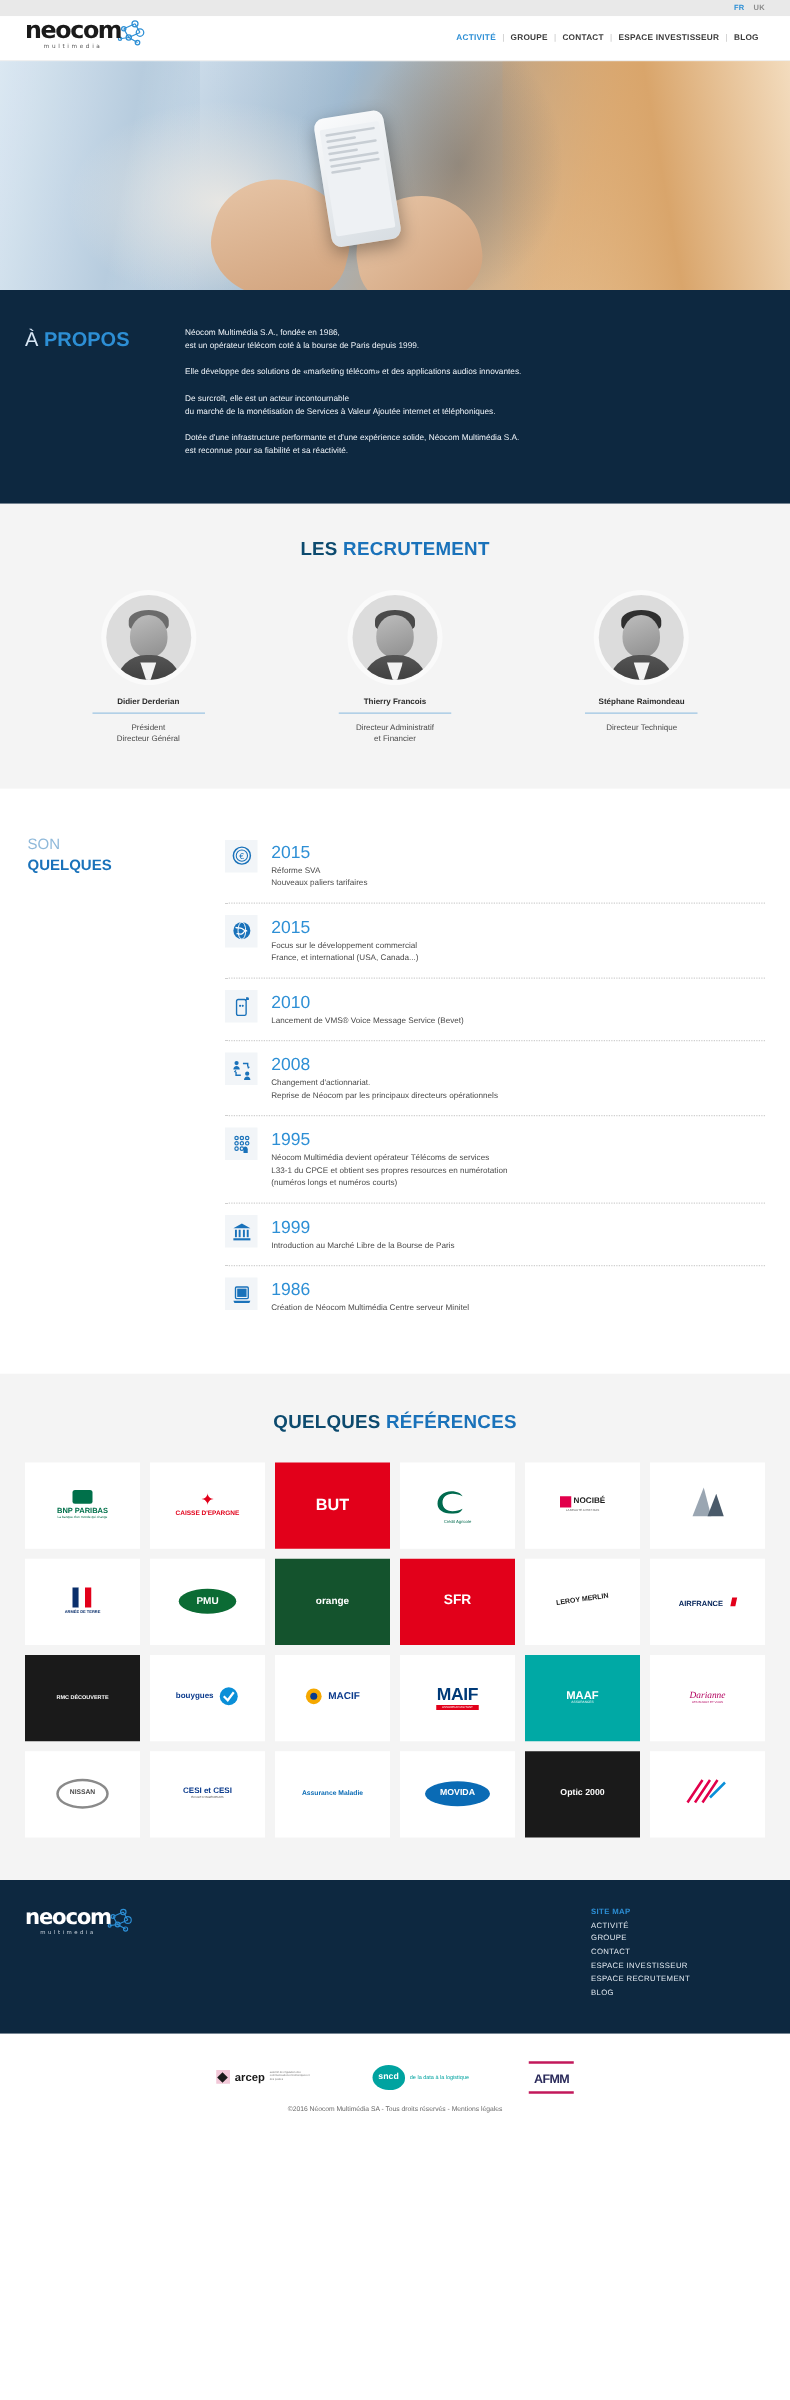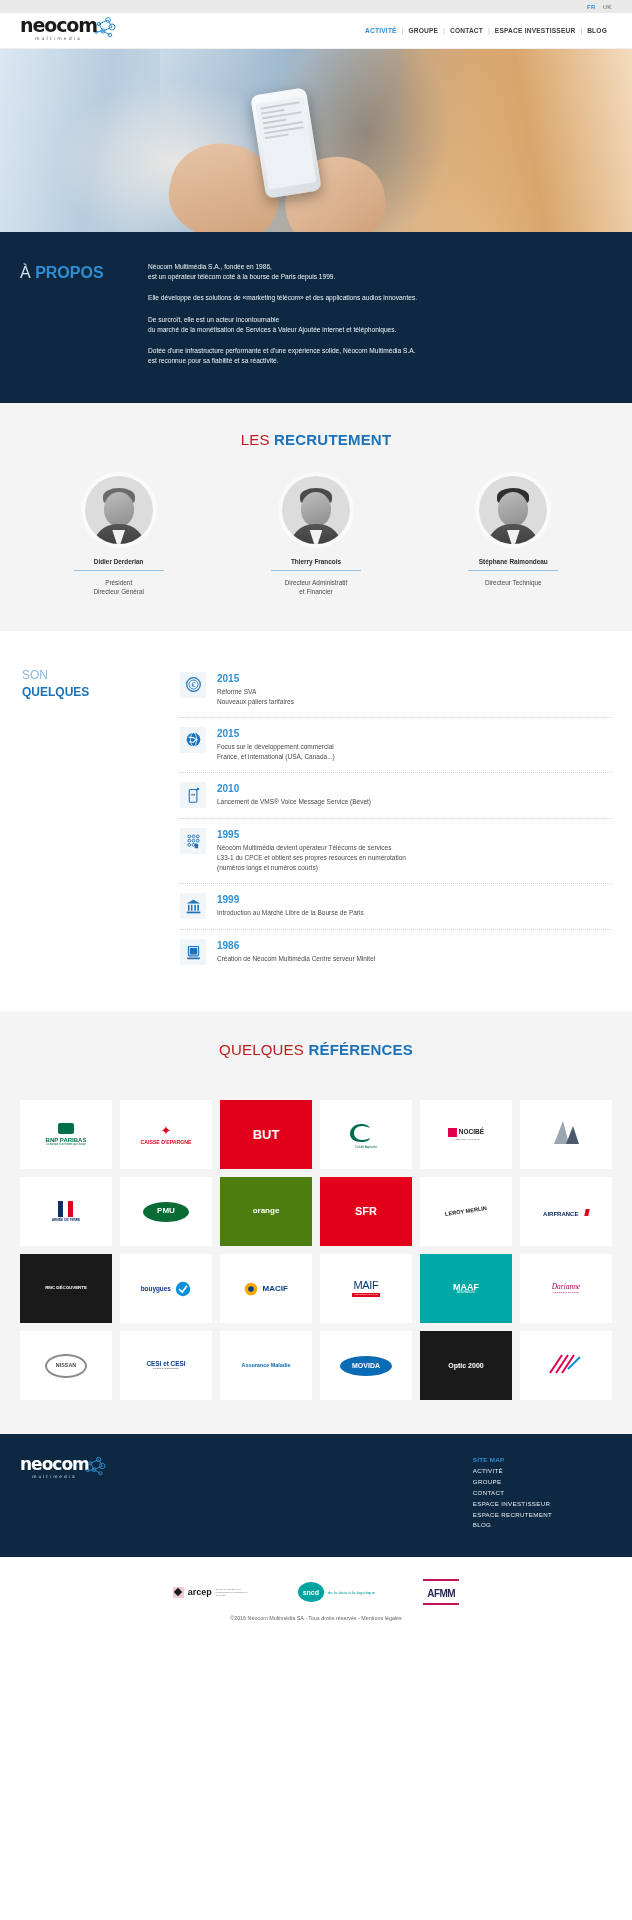--- a/index.html
+++ b/index.html
@@ -147,21 +147,21 @@
   .dirigeants {
     background: #f4f4f4;
     padding: 28px 20px 34px 20px;
     text-align: center;
   }
   .section-title {
     font-size: 15px;
     letter-spacing: .2px;
     margin-bottom: 28px;
   }
-  .section-title .light { color: #b91c1c; font-weight: 400; }
+  .section-title .light { color: #0c4a6e; font-weight: 700; }
   .section-title .bold  { color: #1a72ba; font-weight: bold; }
 
   .people { display: flex; justify-content: space-around; }
   .person { width: 165px; }
   .avatar {
     width: 68px; height: 68px;
     border-radius: 50%;
     margin: 0 auto 14px auto;
     background: #dcdcdc;
     position: relative;
@@ -229,37 +229,37 @@
   .tl-icon {
     width: 26px; height: 26px;
     flex: none;
     background: #f2f5f8;
     margin-right: 11px;
     display: flex; align-items: center; justify-content: center;
     color: #1a72ba;
   }
   .tl-body { flex: 1; padding-top: 1px; }
   .tl-year {
-    font-size: 10px;
-    font-weight: bold;
+    font-size: 14px;
+    font-weight: normal;
     color: #2d8fd5;
     margin-bottom: 3px;
   }
   .tl-desc {
     font-size: 6.5px;
     color: #4a4a4a;
     line-height: 1.55;
   }
 
   
   .refs {
     background: #f4f4f4;
     padding: 30px 20px 34px 20px;
   }
-  .refs .section-title { margin-bottom: 42px; }
+  .refs .section-title { margin-bottom: 24px; }
   .refs-grid {
     display: grid;
     grid-template-columns: repeat(6, 1fr);
     gap: 8px;
   }
   .ref-cell {
     background: #fff;
     height: 69px;
     display: flex;
     align-items: center;
@@ -476,20 +476,38 @@
             <circle cx="10.8" cy="9" r="1" fill="#1a72ba"></circle>
             <path d="M13 4 L16 1.5 M16 1.5 L16 3.6 M16 1.5 L13.9 1.5" stroke="#1a72ba" stroke-width="1.2" fill="none"></path>
           </svg>
       </div>
       <div class="tl-body">
         <div class="tl-year">2010</div>
         <div class="tl-desc" style="white-space:pre-line">Lancement de VMS® Voice Message Service (Bevet)</div>
       </div>
     </div>
 
+    <div class="tl-item">
+      <div class="tl-icon">
+        <svg width="17" height="17" viewBox="0 0 20 20">
+            <g fill="#1a72ba">
+              <circle cx="5" cy="4" r="2"></circle>
+              <path d="M2 10c0-2 1.4-3.2 3-3.2S8 8 8 10z"></path>
+              <circle cx="15" cy="14" r="2"></circle>
+              <path d="M12 20c0-2 1.4-3.2 3-3.2s3 1.2 3 3.2z"></path>
+            </g>
+            <path d="M11 4.5h4.5v3M17 7.5l-1.5 1.5M9 15.5H4.5v-3M3 12.5L4.5 11" stroke="#1a72ba" stroke-width="1.3" fill="none"></path>
+          </svg>
+      </div>
+      <div class="tl-body">
+        <div class="tl-year">2008</div>
+        <div class="tl-desc" style="white-space:pre-line">Changement d'actionnariat.
+Reprise de Néocom par les principaux directeurs opérationnels</div>
+      </div>
+    </div>
 
     <div class="tl-item">
       <div class="tl-icon">
         <svg width="17" height="17" viewBox="0 0 20 20">
             <g fill="none" stroke="#1a72ba" stroke-width="1.1">
               <circle cx="5" cy="4" r="1.6"></circle>
               <circle cx="10" cy="4" r="1.6"></circle>
               <circle cx="15" cy="4" r="1.6"></circle>
               <circle cx="5" cy="9" r="1.6"></circle>
               <circle cx="10" cy="9" r="1.6"></circle>
@@ -609,21 +627,21 @@
         <div style="font-size:3.2px;font-weight:bold;color:#0a2f6b">ARMÉE DE TERRE</div>
       </div>
     </div>
 
     <div class="ref-cell">
       <div class="ref-logo">
         <div style="width:46px;height:20px;border-radius:50%;background:#0b6b34;display:flex;align-items:center;justify-content:center;color:#fff;font-size:8px;font-weight:bold">PMU</div>
       </div>
     </div>
 
-    <div class="ref-cell" style="background:#4d7c0f">
+    <div class="ref-cell" style="background:#14532d">
       <div class="ref-logo" style="font-size:8px;font-weight:bold;color:#fff">orange</div>
     </div>
 
     <div class="ref-cell" style="background:#e2001a">
       <div class="ref-logo" style="font-size:11px;font-weight:bold;color:#fff">SFR</div>
     </div>
 
     <div class="ref-cell">
       <div class="ref-logo" style="font-size:5.6px;font-weight:bold;color:#1a1a1a;transform:rotate(-8deg)">LEROY MERLIN</div>
     </div>
@@ -654,21 +672,21 @@
         <svg width="14" height="14" style="vertical-align:middle" viewBox="0 0 20 20">
             <circle cx="10" cy="10" r="9" fill="#f5a800"></circle>
             <circle cx="10" cy="10" r="4" fill="#0a3a8c"></circle>
           </svg>
         <span style="font-size:8px;font-weight:bold;color:#0a3a8c;vertical-align:middle">MACIF</span>
       </div>
     </div>
 
     <div class="ref-cell">
       <div class="ref-logo">
-        <div style="font-size:11px;font-weight:normal;color:#003a78;letter-spacing:-.3px">MAIF</div>
+        <div style="font-size:14px;font-weight:bold;color:#003a78;letter-spacing:-.3px">MAIF</div>
         <div style="background:#e2001a;color:#fff;font-size:2.4px;padding:1px 2px;margin-top:1px">ASSUREUR MILITANT</div>
       </div>
     </div>
 
     <div class="ref-cell" style="background:#00a9a5">
       <div class="ref-logo">
         <div style="font-size:9px;font-weight:bold;color:#fff">MAAF</div>
         <div style="font-size:2.6px;color:#fff">ASSURANCES</div>
       </div>
     </div>

